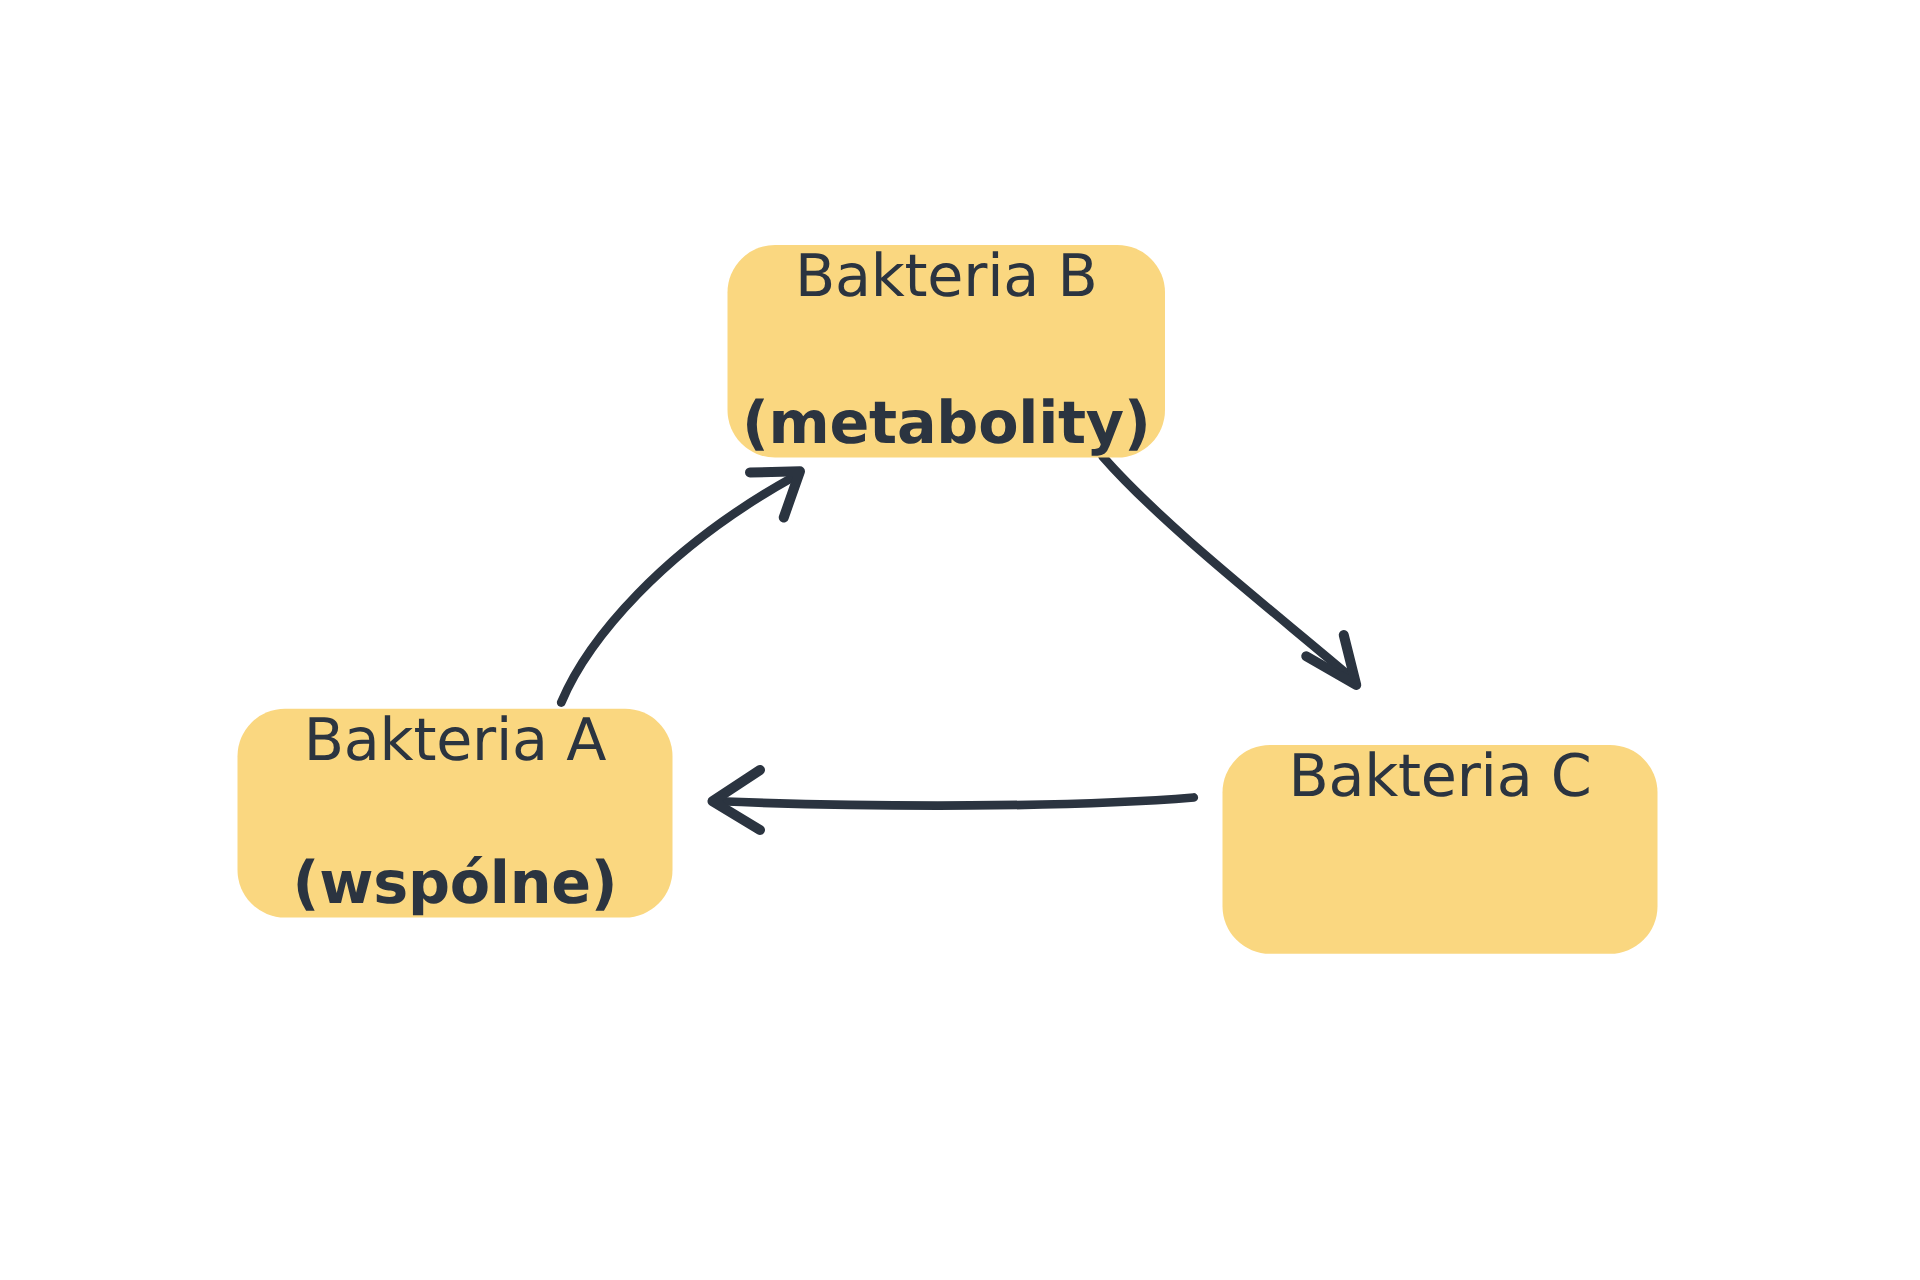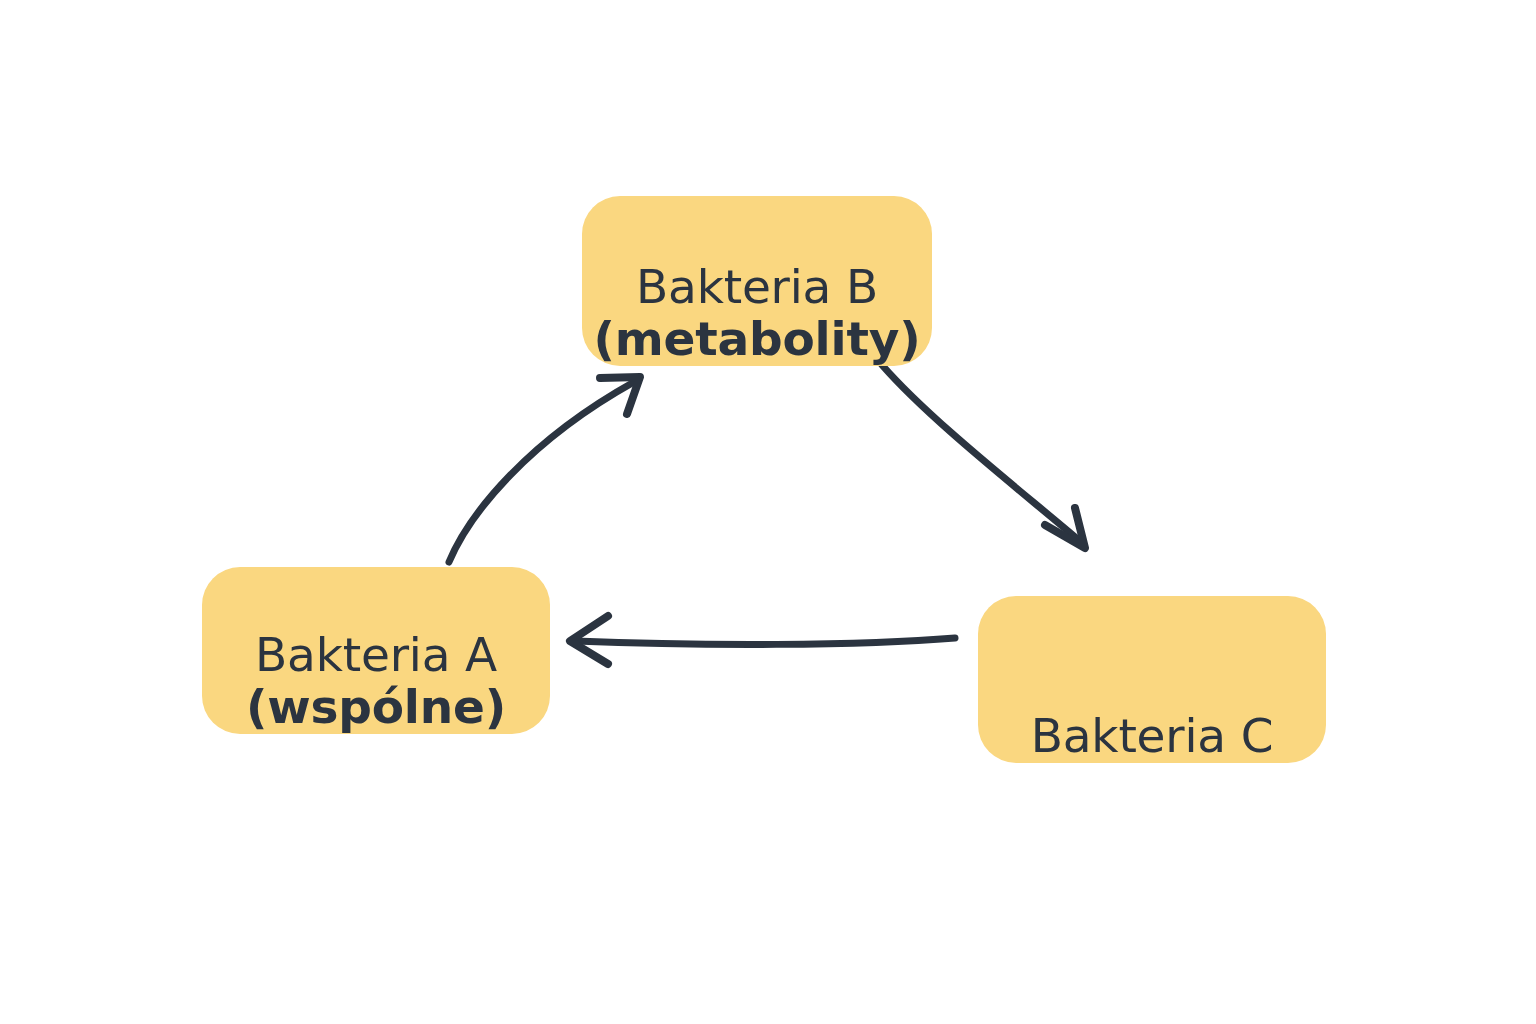--- a/index.html
+++ b/index.html
@@ -16,21 +16,21 @@
     font-family: "DejaVu Sans", sans-serif;
   }
   .node {
     position: absolute;
     box-sizing: border-box;
     background: #FAD780;
     border-radius: 38px;
     display: flex;
     flex-direction: column;
     align-items: center;
-    justify-content: flex-end;
+    justify-content: space-between;
     color: #2B3440;
     text-align: center;
     line-height: 1.12;
     padding: 0 10px;
   }
   .node .line1 {
     font-size: 47px;
     font-weight: 400;
     letter-spacing: -0.2px;
     white-space: nowrap;
@@ -40,21 +40,21 @@
     font-weight: 700;
     letter-spacing: -0.2px;
     white-space: nowrap;
   }
   .node.compact .line2 {
     font-size: 38px;
   }
 
   
   #node-b { left: 582px; top: 196px;  width: 350px; height: 170px; }
-  #node-a { left: 202px; top: 567px;  width: 348px; height: 167px; }
+  #node-a { left: 190px; top: 567px;  width: 348px; height: 167px; }
   #node-c { left: 978px; top: 596px;  width: 348px; height: 167px; }
 
   #edges {
     position: absolute;
     left: 0; top: 0;
     width: 1536px;
     height: 1024px;
     pointer-events: none;
   }
   .edge-line {

